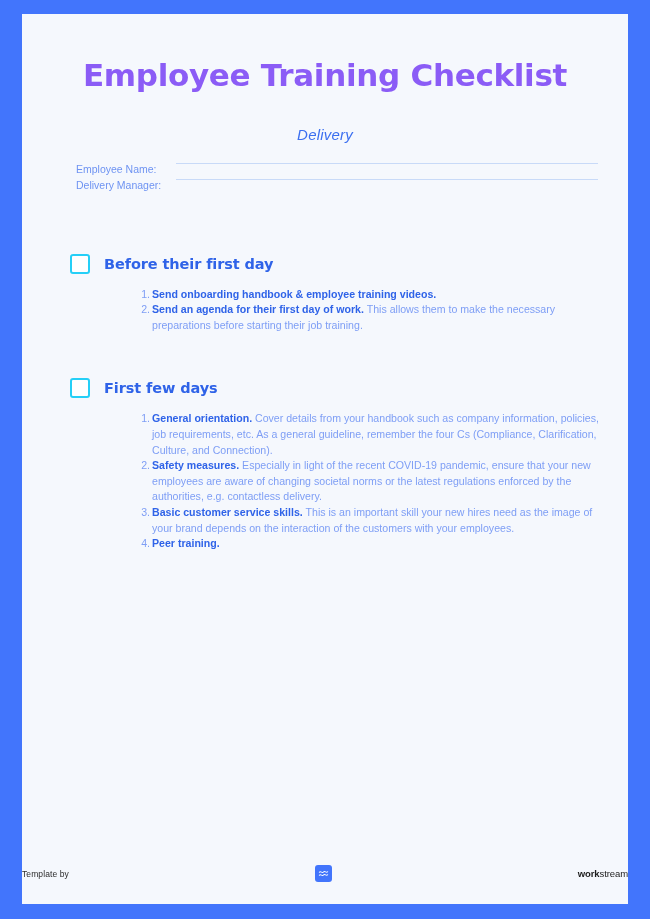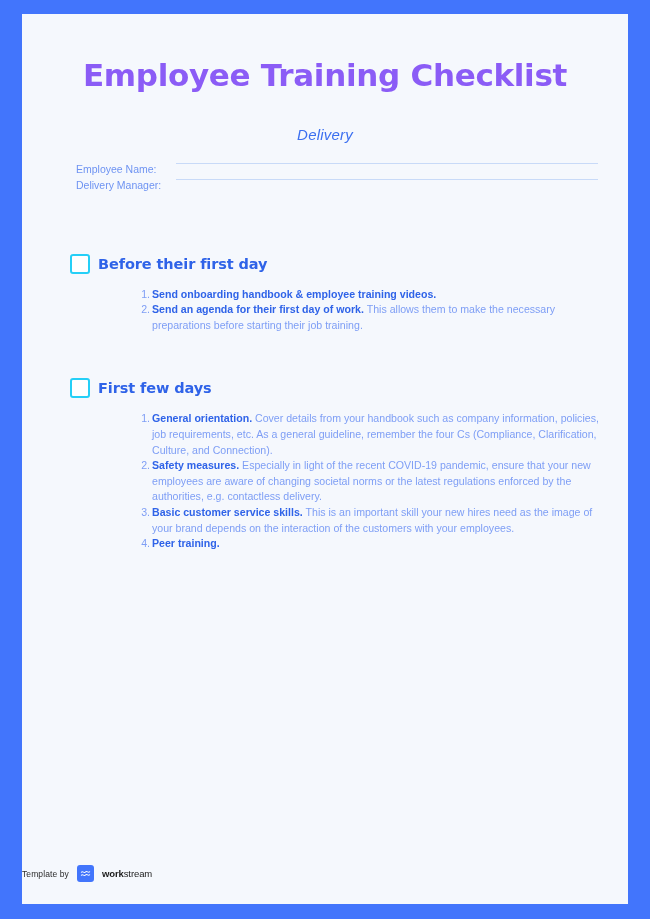--- a/index.html
+++ b/index.html
@@ -80,21 +80,21 @@
     margin-top: 58px;
     padding-left: 48px;
     padding-right: 24px;
   }
   .section {
     margin-bottom: 36px;
   }
   .section-head {
     display: flex;
     align-items: center;
-    gap: 8px;
+    gap: 14px;
     margin-top: 45px;
   }
   .checkbox {
     width: 20px;
     height: 20px;
     flex: 0 0 20px;
     border: 2px solid #25CFF7;
     border-radius: 3px;
     background: #FFFFFF;
     box-sizing: border-box;
@@ -138,21 +138,21 @@
   }
 
   
   #doc-footer {
     position: absolute;
     left: 0;
     right: 0;
     bottom: 22px;
     display: flex;
     align-items: center;
-    justify-content: flex-start;
+    justify-content: space-between;
     gap: 8px;
   }
   #footer-template-by {
     font-size: 8.5px;
     color: #2B2B2B;
     letter-spacing: 0.1px;
   }
   #workstream-logo-mark {
     width: 17px;
     height: 17px;

